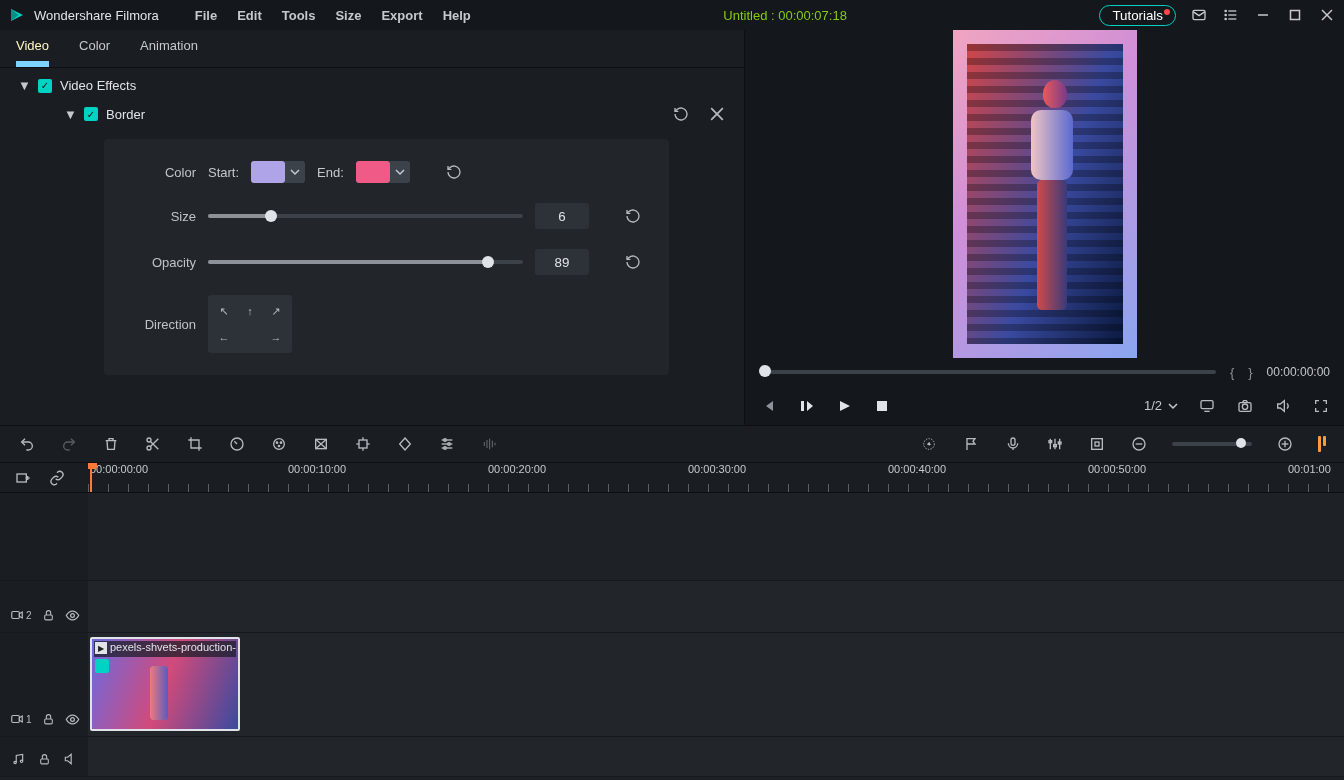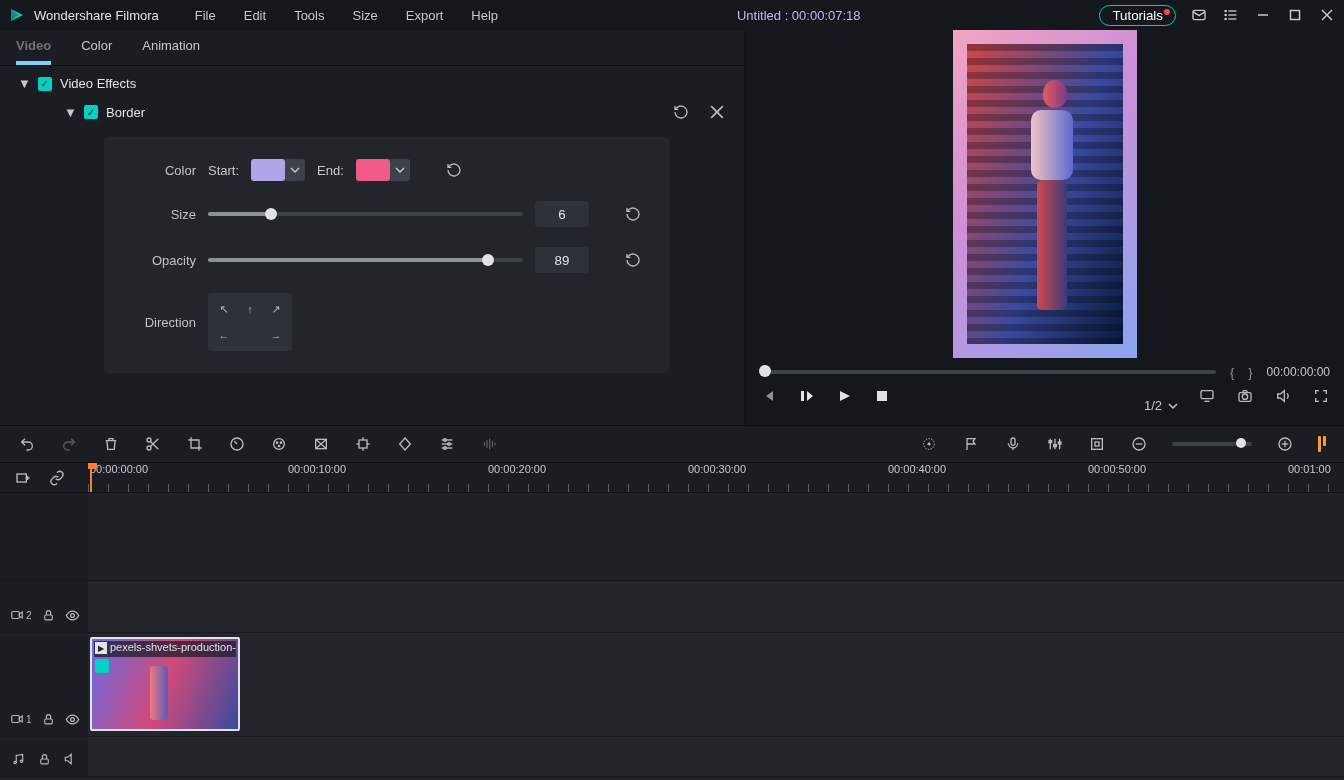--- a/index.html
+++ b/index.html
@@ -2,38 +2,38 @@
 <html><head>
 <meta charset="utf-8">
 <style>
 * { margin: 0; padding: 0; box-sizing: border-box; font-family: -apple-system, "Segoe UI", Arial, sans-serif; }
 body { background: #1a1d21; color: #c5c8cc; font-size: 13px; width: 1344px; height: 780px; overflow: hidden; }
 
 
 .titlebar { height: 30px; background: #14171b; display: flex; align-items: center; padding: 0 8px; }
 .app-logo { width: 18px; height: 18px; margin-right: 8px; color: #00d3c4; }
 .app-name { color: #e0e3e7; font-size: 13px; margin-right: 36px; }
-.menu-items { display: flex; gap: 28px; }
+.menu-items { display: flex; gap: 20px; font-weight: bold; }
 .menu-item { color: #c5c8cc; cursor: pointer; }
 .titlebar-center { flex: 1; display: flex; justify-content: center; }
-.doc-title { color: #c4b5fd; }
+.doc-title { color: #84cc16; }
 .titlebar-right { display: flex; align-items: center; gap: 14px; }
 .tutorials-btn { border: 1px solid #00d3c4; color: #fff; padding: 2px 12px; border-radius: 14px; background: transparent; cursor: pointer; position: relative; }
 .dot-red { width: 6px; height: 6px; background: #ff4646; border-radius: 50%; position: absolute; top: 3px; right: 5px; }
 .winbtn { width: 18px; height: 18px; color: #c5c8cc; cursor: pointer; display:flex; align-items:center; justify-content:center; }
 
 
 .main { display: flex; height: 395px; }
 .left-panel { width: 745px; background: #1a1d21; display: flex; flex-direction: column; border-right: 1px solid #0d0f11; }
 .right-panel { flex: 1; background: #14171b; display: flex; flex-direction: column; }
 
 
 .tabs { display: flex; padding: 8px 16px 0 16px; border-bottom: 1px solid #0d0f11; gap: 30px; }
 .tab { padding-bottom: 8px; color: #c5c8cc; cursor: pointer; }
-.tab.active { color: #737373; border-bottom: 4px solid #7dd3fc; font-weight: bold; }
+.tab.active { color: #fef9c3; border-bottom: 6px solid #7dd3fc; }
 
 
 .fx-panel { flex: 1; overflow: auto; padding: 10px 18px 0 18px; }
 .row { display: flex; align-items: center; }
 .disclosure { width: 12px; color: #c5c8cc; margin-right: 8px; }
 .chk { width: 14px; height: 14px; background: #00d3c4; border-radius: 2px; margin-right: 8px; display:inline-flex; align-items:center; justify-content:center; color:#0a0c0e; font-size:10px; }
 .section-title { color: #e0e3e7; }
 .sub-section { padding: 12px 0 8px 46px; display:flex; align-items:center; }
 .sub-actions { margin-left: auto; display:flex; gap:18px; color:#b7bbc0; }
 .iconbtn { cursor:pointer; display:flex; align-items:center; justify-content:center; width:18px; height:18px; }
@@ -63,21 +63,21 @@
 .stripes { position:absolute; inset:0; background: repeating-linear-gradient(180deg, rgba(0,0,0,0.28) 0 7px, transparent 7px 14px); }
 .person { position:absolute; right:28%; top:12%; width:48px; height:240px; }
 .person .head { width:24px; height:28px; background:linear-gradient(90deg,#e85a5a,#7a3a8a); border-radius:50% 50% 45% 45%; margin-left:12px; }
 .person .torso { width:42px; height:70px; background:linear-gradient(90deg,#f0c4c4,#5a6ad0); border-radius:10px; margin-top:2px; }
 .person .legs { width:30px; height:130px; background:linear-gradient(90deg,#d04a4a,#3a3a7a); margin-left:6px; border-radius:5px; }
 .scrub-row { height:30px; display:flex; align-items:center; padding:0 14px; gap:14px; }
 .scrub-track { flex:1; height:4px; background:#3c424a; border-radius:2px; position:relative; }
 .scrub-thumb { position:absolute; left:0; top:-5px; width:12px; height:12px; background:#e0e3e7; border-radius:50%; cursor:pointer; }
 .brace { color:#8d9299; }
 .tc { color:#c5c8cc; font-size:12px; }
-.play-row { height:40px; background:#14171b; display:flex; padding:0 14px; gap:20px; }
+.play-row { height:40px; background:#14171b; display:flex; align-items:center; padding:0 14px; gap:20px; }
 .play-row .spacer { flex:1; }
 .select-pages { display:flex; align-items:center; gap:6px; color:#c5c8cc; }
 
 
 .tl-toolbar { height:38px; background:#1a1d21; border-top:1px solid #0d0f11; border-bottom:1px solid #0d0f11; display:flex; align-items:center; padding:0 18px; gap:24px; }
 .tl-toolbar .sep { flex:1; }
 .zoom-slider { width:80px; height:4px; background:#3c424a; border-radius:2px; position:relative; }
 .zoom-slider .th { position:absolute; right:6px; top:-4px; width:10px; height:10px; background:#e0e3e7; border-radius:50%; }
 .tlicon { width:18px; height:18px; color:#b7bbc0; cursor:pointer; display:flex;align-items:center;justify-content:center; }
 .vbars { display:flex; gap:2px; }

